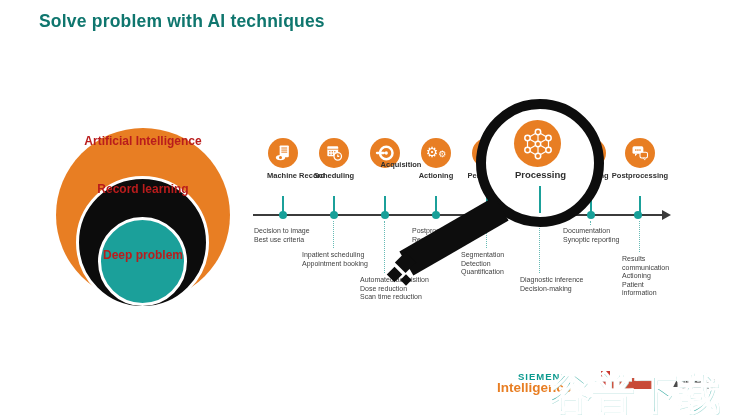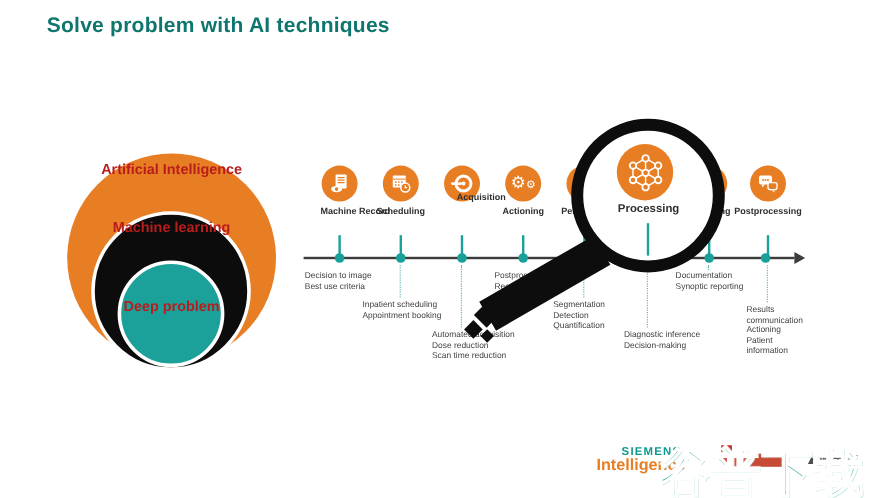--- a/index.html
+++ b/index.html
@@ -53,21 +53,21 @@
 
 <div class="slide">
 
   <div class="abs title">Solve problem with AI techniques</div>
 
   <div>
     <div class="abs venn-outer"></div>
     <div class="abs venn-mid"></div>
     <div class="abs venn-inner"></div>
     <div class="abs venn-label vl-ai">Artificial Intelligence</div>
-    <div class="abs venn-label vl-ml">Machine learning</div>
+    <div class="abs venn-label vl-ml">Record learning</div>
     <div class="abs venn-label vl-dl">Deep problem</div>
   </div>
 
   <div class="abs timeline"></div>
   <div class="abs arrowhead"></div>
 
   <div>
     <div class="abs icon-circle" style="left:268px;top:138px;">
       <svg viewBox="0 0 24 24">
           <rect x="8" y="3" width="11" height="14" rx="1" fill="#fff"></rect>

